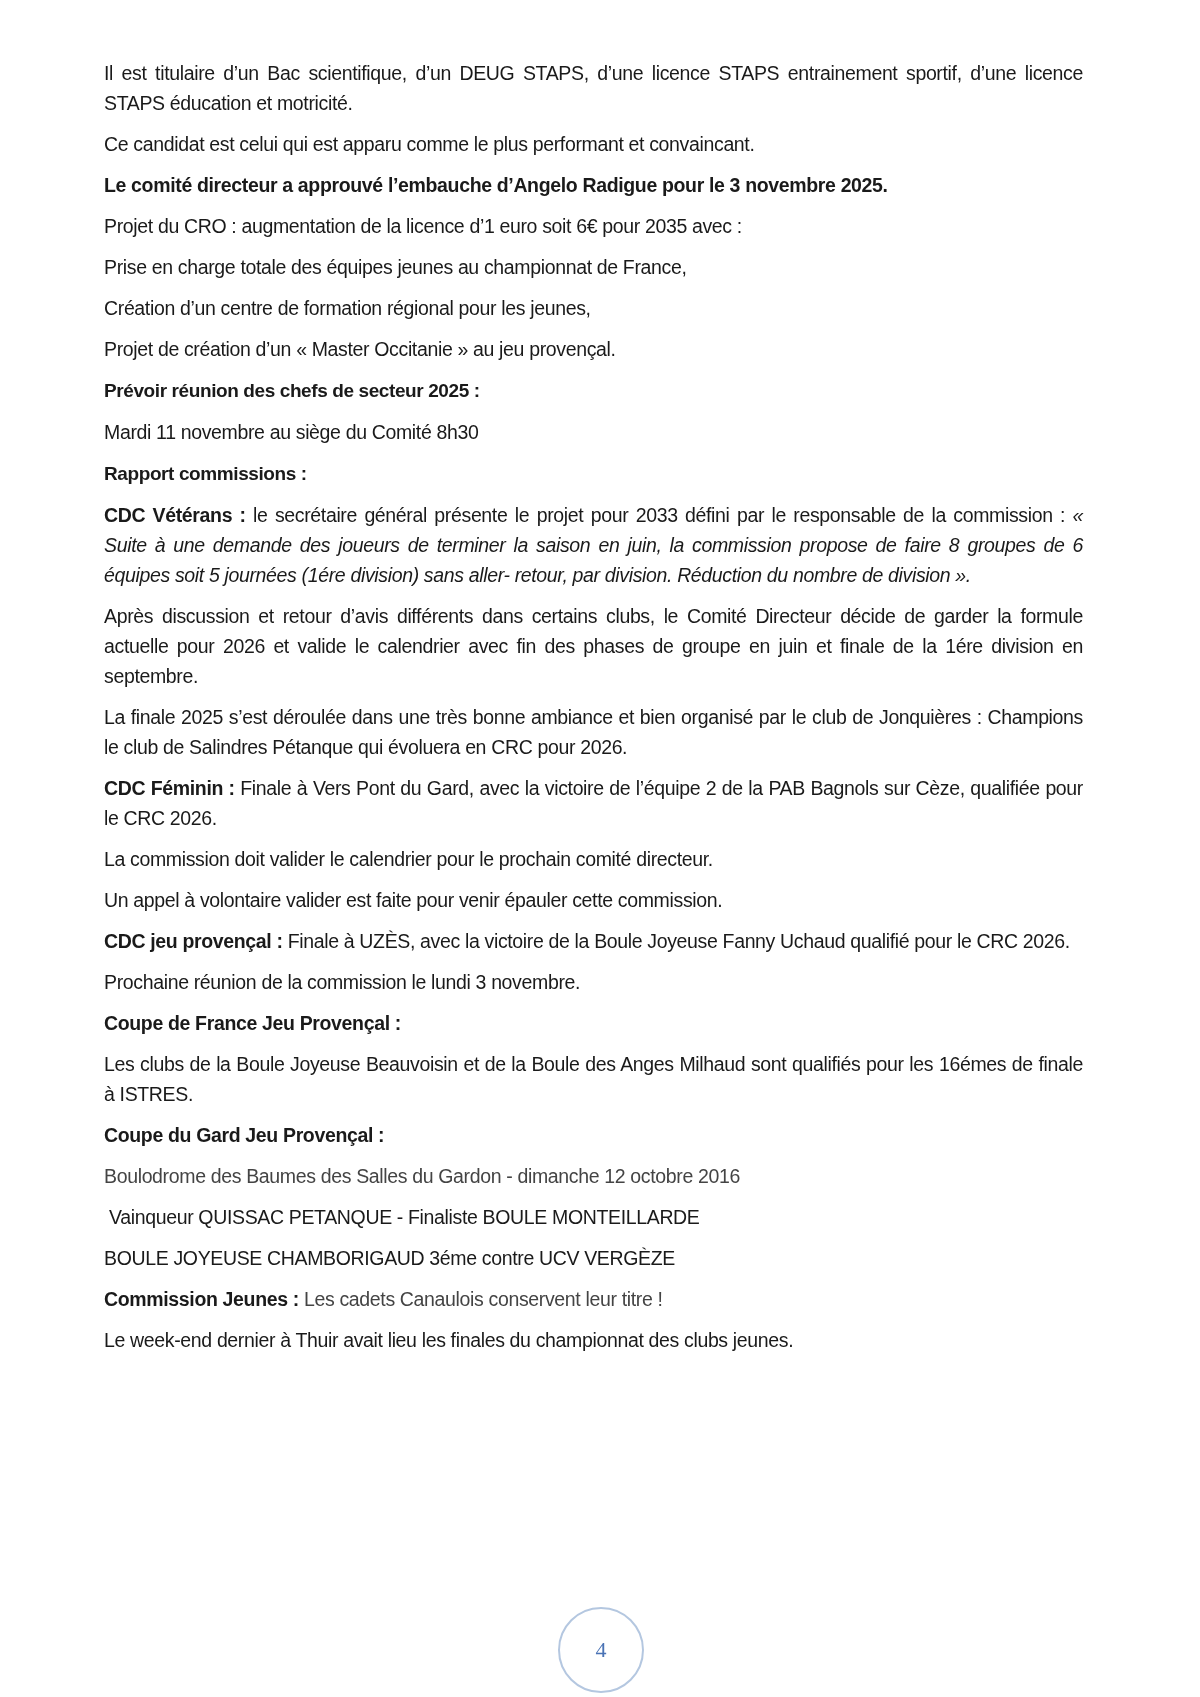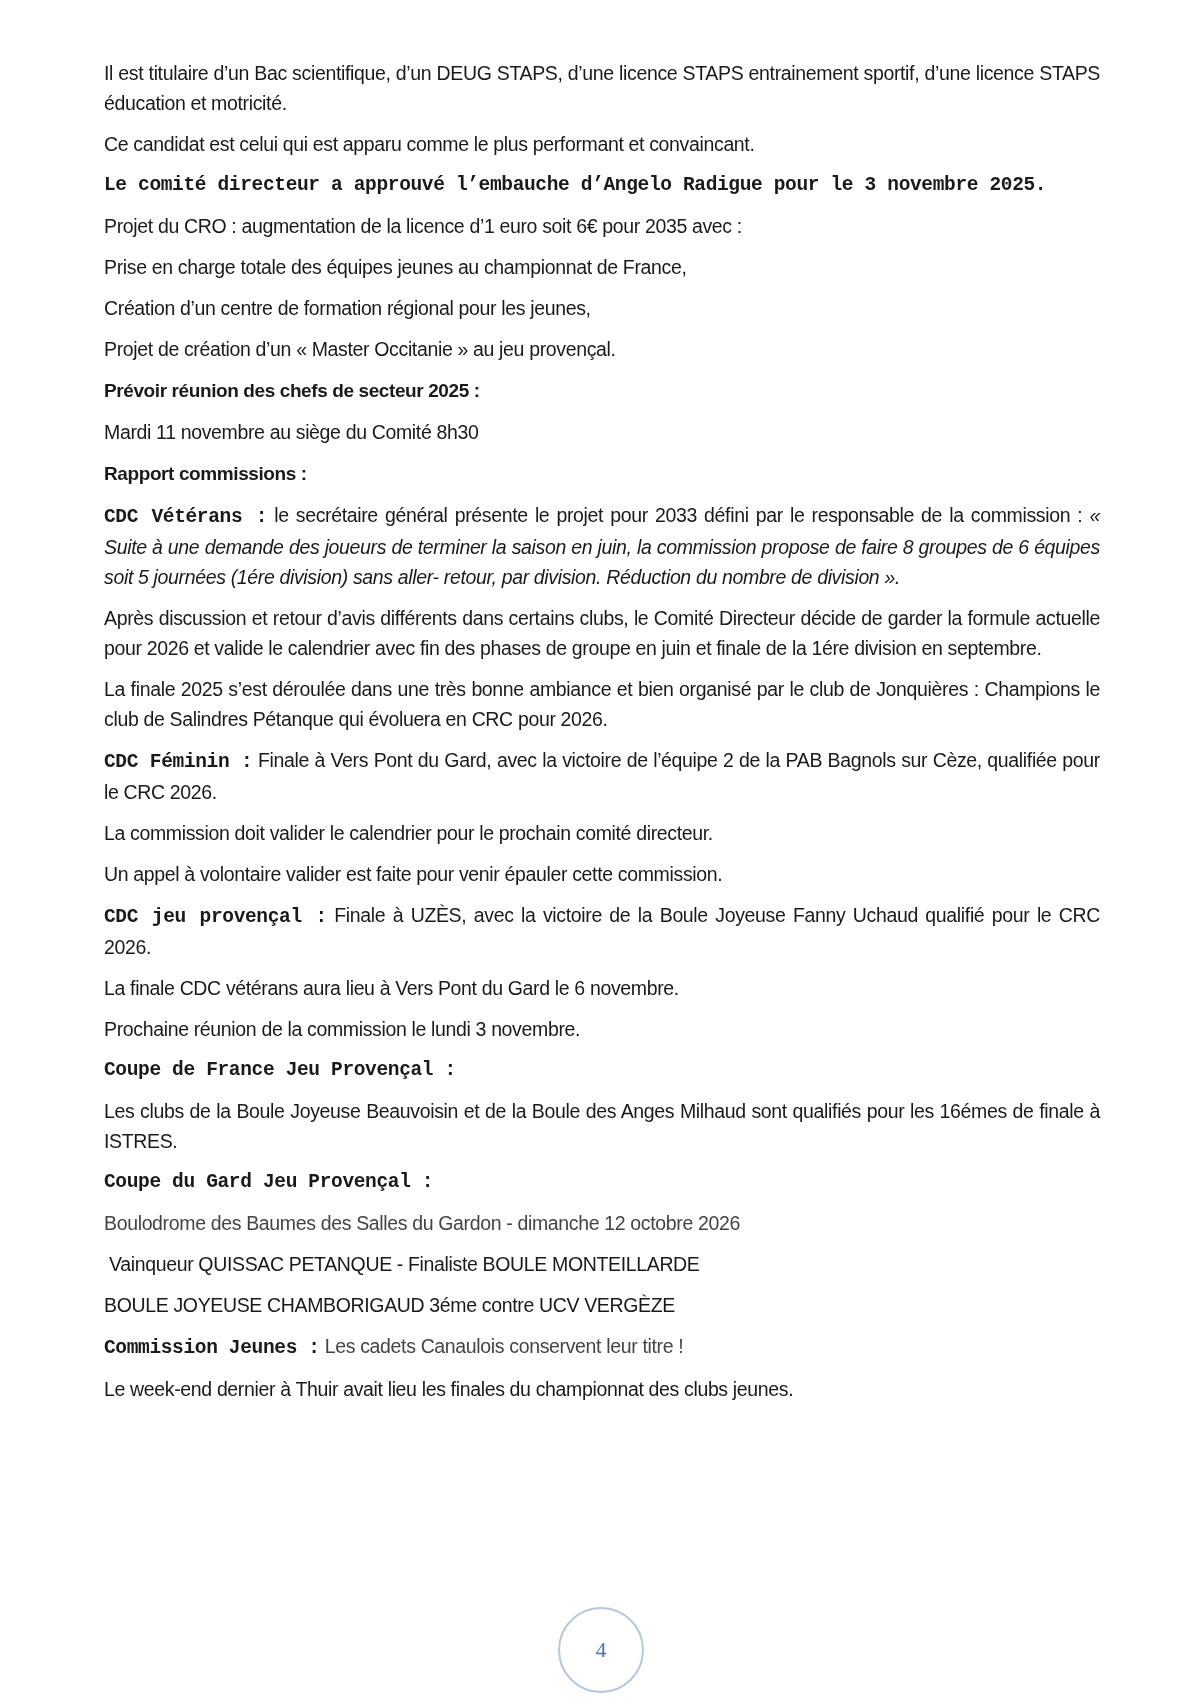--- a/index.html
+++ b/index.html
@@ -2,23 +2,23 @@
 <html><head>
 <meta charset="utf-8">
 <style>
   html, body { margin: 0; padding: 0; background: #ffffff; }
   body { width: 1200px; height: 1697px; position: relative; overflow: hidden; }
   .page {
     position: absolute; left: 104px; top: 58px; width: 996px;
     font-family: "Liberation Sans", sans-serif; color: #1a1a1a;
     font-size: 19.5px; line-height: 30px;
   }
-  p { margin: 0 0 11px 0; text-align: justify; letter-spacing: -0.35px; }
+  p { margin: 0 17px 11px 0; text-align: justify; letter-spacing: -0.35px; }
   h2 { font-size: 19px; font-weight: bold; margin: 4px 0 10px 0; letter-spacing: -0.4px; line-height: 32px; }
-  .b { font-weight: bold; font-family: Liberation Mono, monospace; }
+  .b { font-weight: bold; }
   .i { font-style: italic; }
   .gray { color: #444444; }
   .indent { padding-left: 5px; }
   .pagenum {
     position: absolute; left: 558px; top: 1607px; width: 86px; height: 86px;
     border: 2px solid #b4c7e0; border-radius: 50%;
     display: flex; align-items: center; justify-content: center;
     font-family: "Liberation Serif", serif; font-size: 22px; color: #4a73b5;
     box-sizing: border-box;
   }
@@ -42,28 +42,27 @@
 
   <p><span class="b">CDC Vétérans :</span><span> le secrétaire général présente le projet pour 2033 défini par le responsable de la commission : </span><span class="i">« Suite à une demande des joueurs de terminer la saison en juin, la commission propose de faire 8 groupes de 6 équipes soit 5 journées (1ére division) sans aller- retour, par division. Réduction du nombre de division ».</span></p>
   <p>Après discussion et retour d’avis différents dans certains clubs, le Comité Directeur décide de garder la formule actuelle pour 2026 et valide le calendrier avec fin des phases de groupe en juin et finale de la 1ére division en septembre.</p>
   <p>La finale 2025 s’est déroulée dans une très bonne ambiance et bien organisé par le club de Jonquières : Champions le club de Salindres Pétanque qui évoluera en CRC pour 2026.</p>
 
   <p><span class="b">CDC Féminin :</span><span> Finale à Vers Pont du Gard, avec la victoire de l’équipe 2 de la PAB Bagnols sur Cèze, qualifiée pour le CRC 2026.</span></p>
   <p>La commission doit valider le calendrier pour le prochain comité directeur.</p>
   <p>Un appel à volontaire valider est faite pour venir épauler cette commission.</p>
 
   <p><span class="b">CDC jeu provençal :</span><span> Finale à UZÈS, avec la victoire de la Boule Joyeuse Fanny Uchaud qualifié pour le CRC 2026.</span></p>
-  <p>La finale CDC vétérans aura lieu à Vers Pont du Gard le 6 novembre.</p>
   <p>Prochaine réunion de la commission le lundi 3 novembre.</p>
 
   <p class="b">Coupe de France Jeu Provençal :</p>
   <p>Les clubs de la Boule Joyeuse Beauvoisin et de la Boule des Anges Milhaud sont qualifiés pour les 16émes de finale à ISTRES.</p>
 
   <p class="b">Coupe du Gard Jeu Provençal :</p>
-  <p class="gray">Boulodrome des Baumes des Salles du Gardon - dimanche 12 octobre 2026</p>
+  <p class="gray">Boulodrome des Baumes des Salles du Gardon - dimanche 12 octobre 2016</p>
   <p class="indent">Vainqueur QUISSAC PETANQUE - Finaliste BOULE MONTEILLARDE</p>
   <p>BOULE JOYEUSE CHAMBORIGAUD 3éme contre UCV VERGÈZE</p>
 
 
   <p><span class="b">Commission Jeunes :</span><span class="gray"> Les cadets Canaulois conservent leur titre !</span></p>
   <p>Le week-end dernier à Thuir avait lieu les finales du championnat des clubs jeunes.</p>
 </div>
 
 <div class="pagenum">
   <span>4</span>

